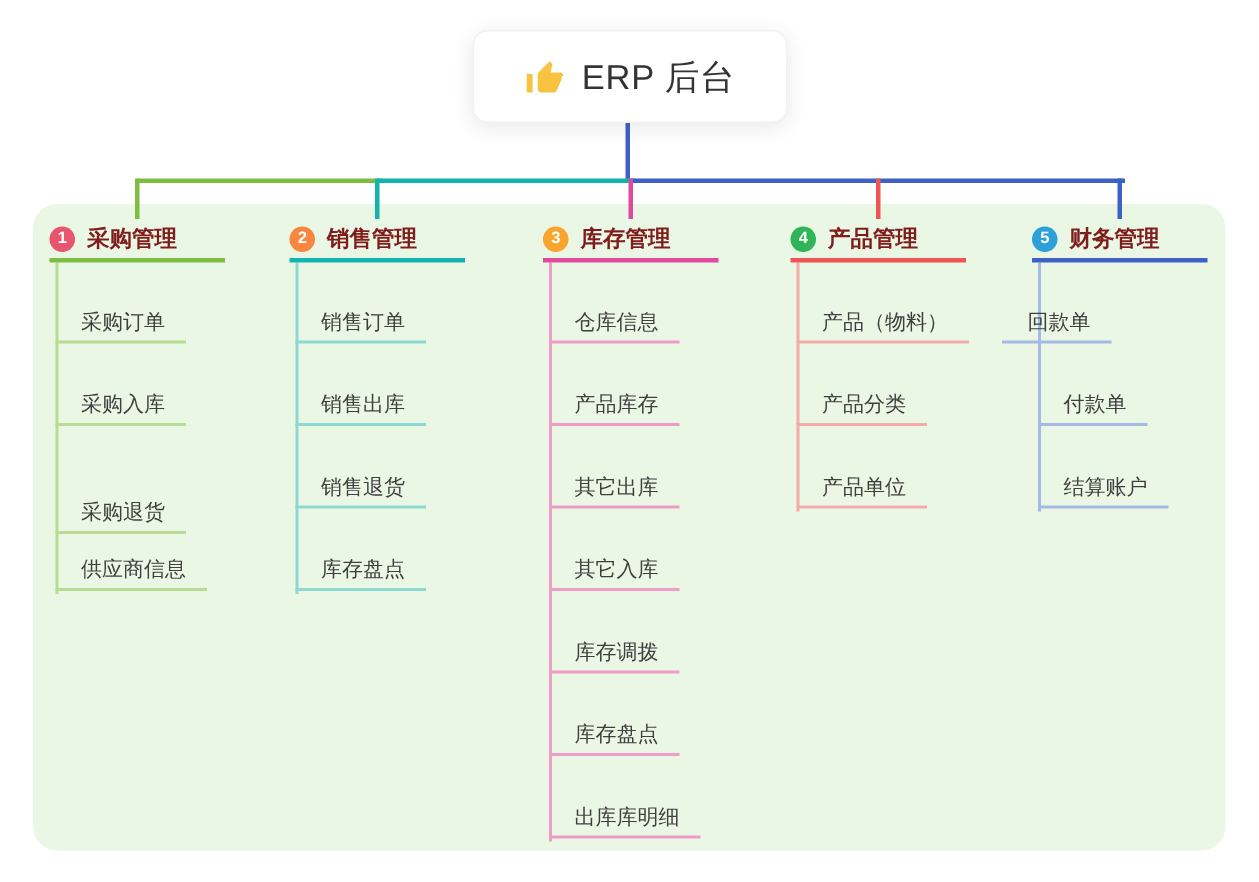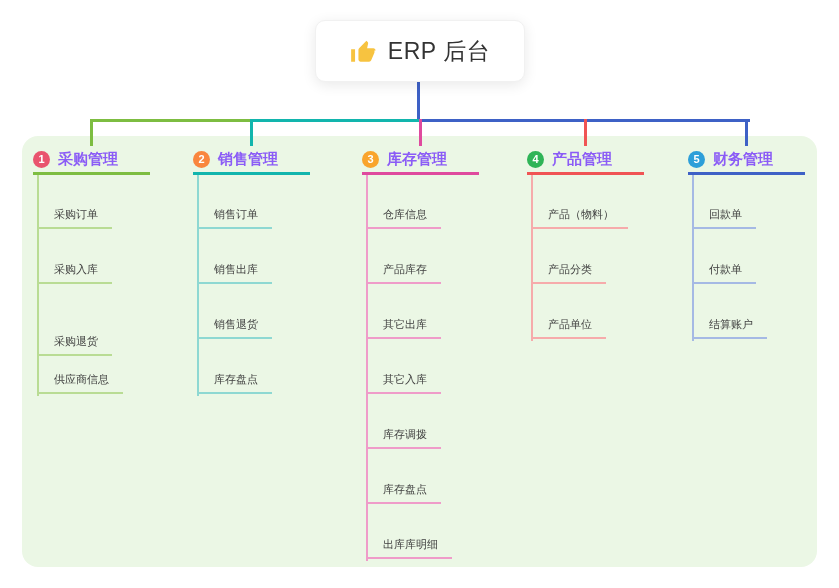--- a/index.html
+++ b/index.html
@@ -57,31 +57,31 @@
     width: 17px; height: 17px;
     border-radius: 50%;
     color: #ffffff;
     font-size: 11px; font-weight: bold;
     line-height: 17px; text-align: center;
     margin-right: 8px;
     flex: 0 0 auto;
   }
   .branch-label {
     font-size: 15px; font-weight: 600;
-    color: #8b5cf6;
+    color: #7f1d1d;
     white-space: nowrap;
   }
 
   
   .child-node {
     position: absolute;
     height: 28px;
     line-height: 27px;
     padding: 0 14px 0 17px;
-    font-size: 11px;
+    font-size: 14px;
     color: #3f3f3f;
     white-space: nowrap;
     width: max-content;
     z-index: 3;
   }
 </style>
 </head>
 <body>
 
 <div id="canvas">
@@ -141,16 +141,16 @@
     <div class="v-line" style="left: 531px; top: 175px; width: 2px; height: 166px; background: rgb(246, 171, 171);"></div>
     <div class="child-node" style="left: 531px; top: 201px; border-bottom: 2px solid rgb(246, 171, 171);">产品（物料）</div>
     <div class="child-node" style="left: 531px; top: 256px; border-bottom: 2px solid rgb(246, 171, 171);">产品分类</div>
     <div class="child-node" style="left: 531px; top: 311px; border-bottom: 2px solid rgb(246, 171, 171);">产品单位</div>
     <div class="v-line" style="left: 745px; top: 119px; width: 3px; height: 27px; background: rgb(62, 97, 198);"></div>
     <div class="branch-header" style="left: 688px; top: 146px; width: 117px; border-bottom: 3px solid rgb(62, 97, 198);">
       <span class="branch-badge" style="background: rgb(45, 159, 217);">5</span>
       <span class="branch-label">财务管理</span>
     </div>
     <div class="v-line" style="left: 692px; top: 175px; width: 2px; height: 166px; background: rgb(165, 185, 228);"></div>
-    <div class="child-node" style="left: 692px; top: 201px; border-bottom: 2px solid rgb(165, 185, 228);">回款单</div>
+    <div class="child-node" style="left: 668px; top: 201px; border-bottom: 2px solid rgb(165, 185, 228);">回款单</div>
     <div class="child-node" style="left: 692px; top: 256px; border-bottom: 2px solid rgb(165, 185, 228);">付款单</div>
     <div class="child-node" style="left: 692px; top: 311px; border-bottom: 2px solid rgb(165, 185, 228);">结算账户</div>
   </div>
 
 </body></html>

